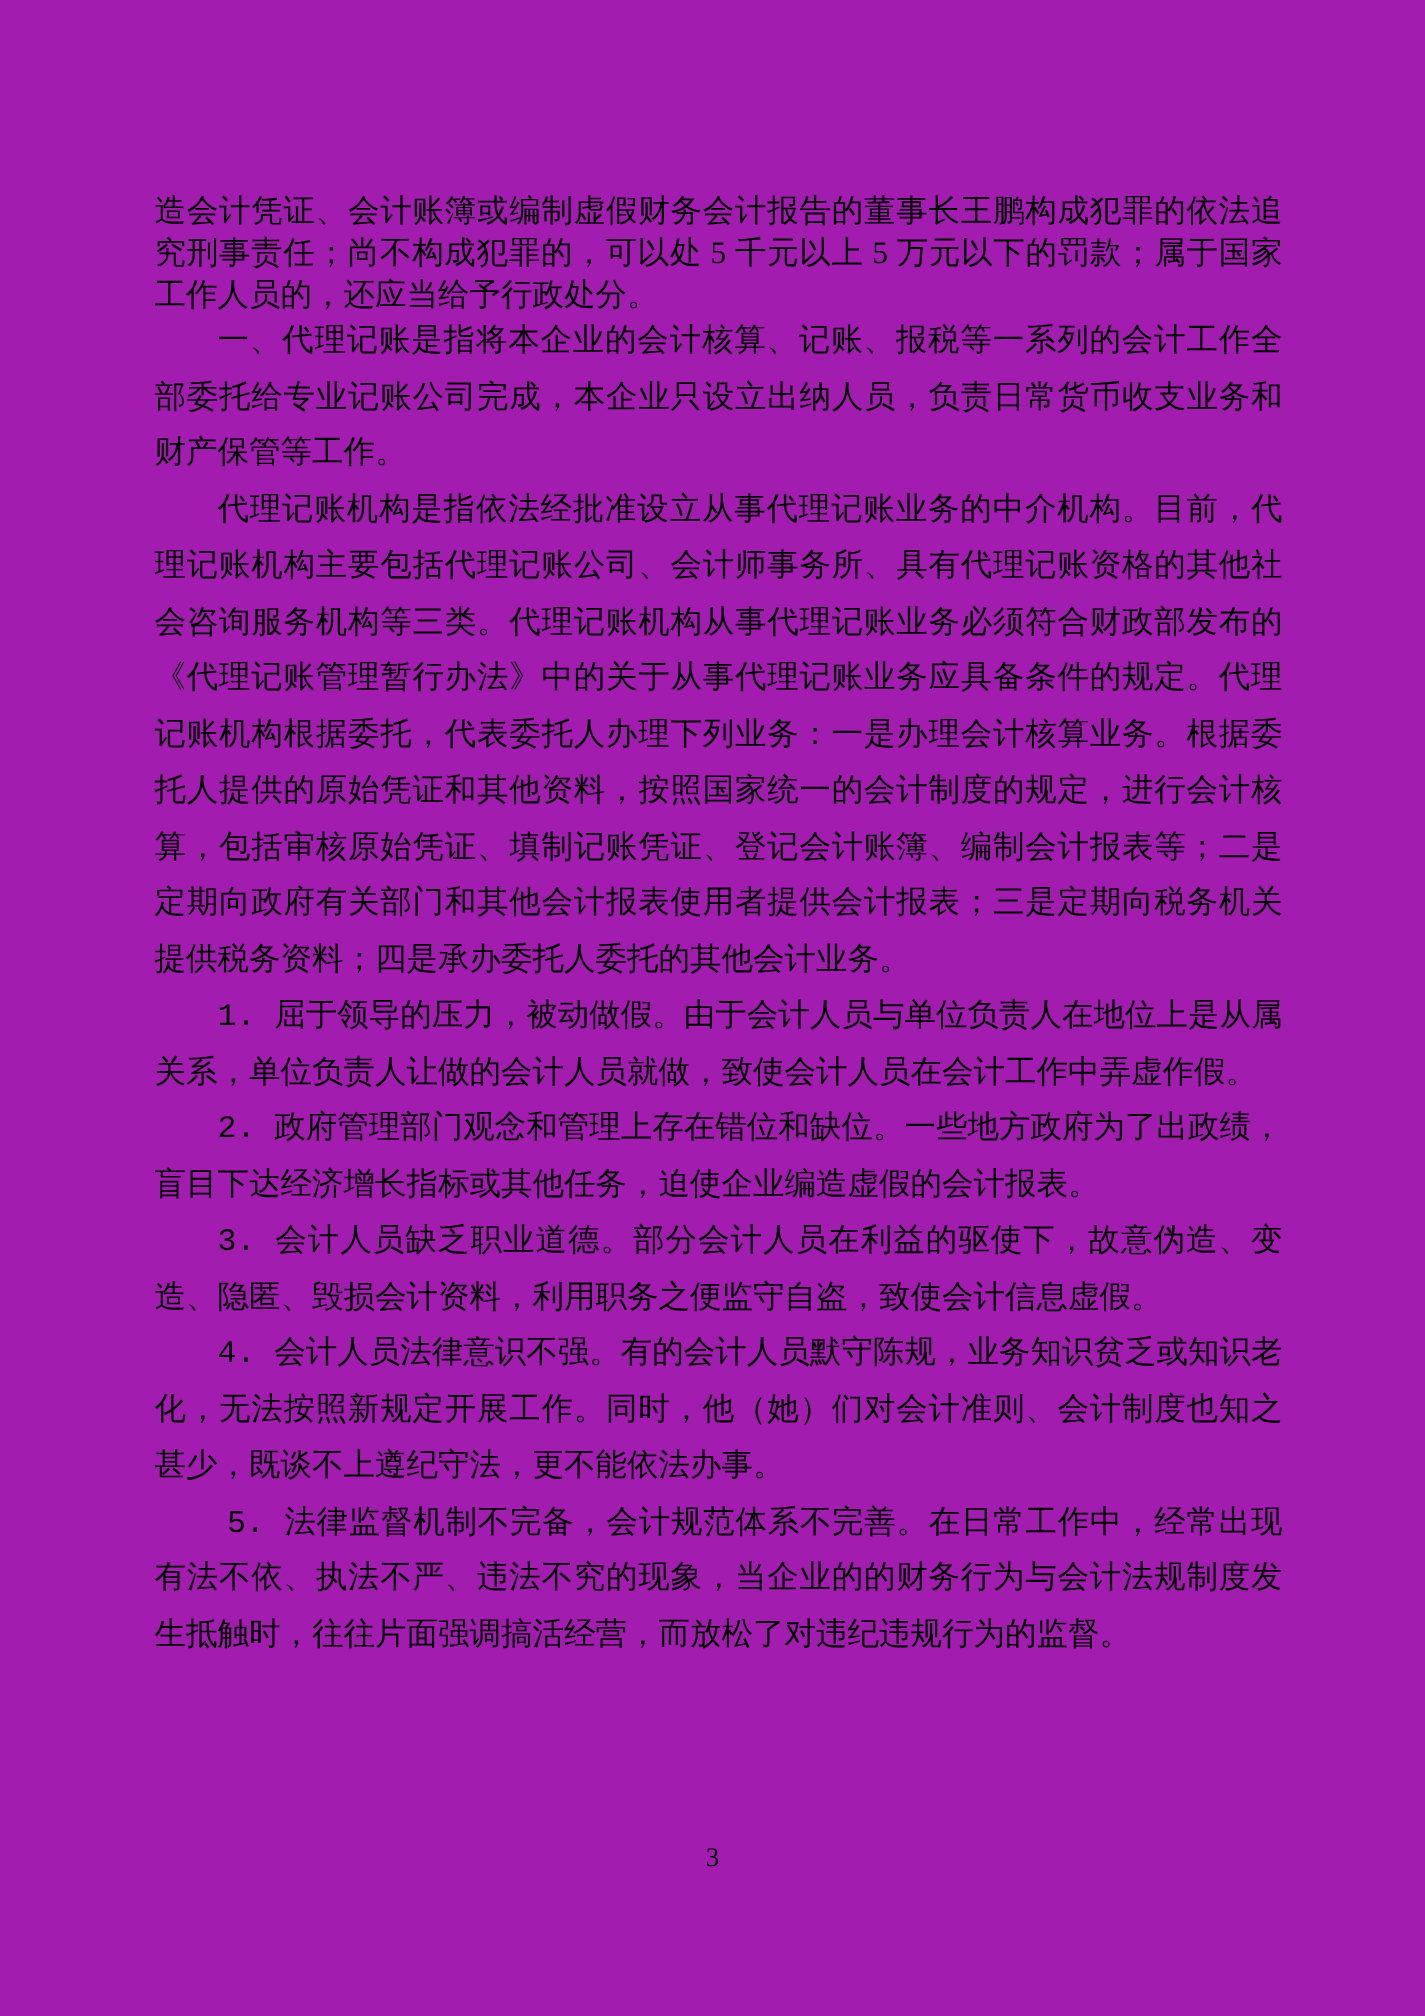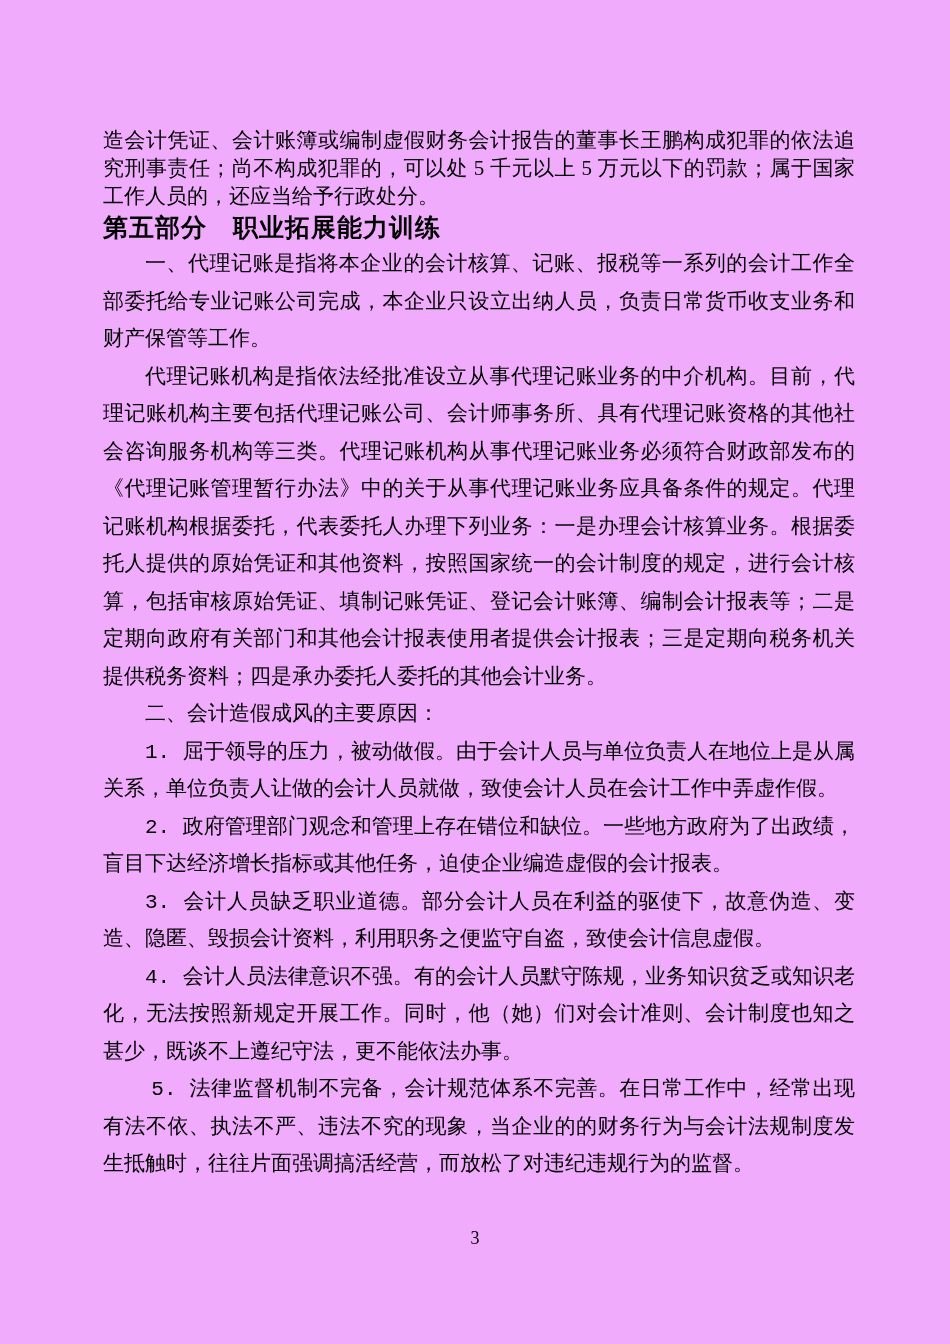--- a/index.html
+++ b/index.html
@@ -1,20 +1,20 @@
 <!DOCTYPE html>
 <html><head>
 <meta charset="utf-8">
 <style>
   html,body{margin:0;padding:0;background:#e8e8e8;}
   .page{
     position:relative;
     width:950px;height:1344px;
     margin:0 auto;
-    background:#f0abfc;
+    background:#a21caf;
     overflow:hidden;
     color:#000;
     font-family:"Liberation Serif","DejaVu Serif",serif;
   }
   .content{
     position:absolute;
     left:103px;top:126px;
     width:752px;
   }
   .content p{margin:0;text-align:justify;}
@@ -38,24 +38,22 @@
     font-size:18px;
     line-height:24px;
   }
 </style>
 </head>
 <body>
 
 <div class="page">
   <div class="content">
     <p class="tight">造会计凭证、会计账簿或编制虚假财务会计报告的董事长王鹏构成犯罪的依法追究刑事责任；尚不构成犯罪的，可以处 5 千元以上 5 万元以下的罚款；属于国家工作人员的，还应当给予行政处分。</p>
-    <p class="heading">第五部分　职业拓展能力训练</p>
     <p class="loose indent">一、代理记账是指将本企业的会计核算、记账、报税等一系列的会计工作全部委托给专业记账公司完成，本企业只设立出纳人员，负责日常货币收支业务和财产保管等工作。</p>
     <p class="loose indent">代理记账机构是指依法经批准设立从事代理记账业务的中介机构。目前，代理记账机构主要包括代理记账公司、会计师事务所、具有代理记账资格的其他社会咨询服务机构等三类。代理记账机构从事代理记账业务必须符合财政部发布的《代理记账管理暂行办法》中的关于从事代理记账业务应具备条件的规定。代理记账机构根据委托，代表委托人办理下列业务：一是办理会计核算业务。根据委托人提供的原始凭证和其他资料，按照国家统一的会计制度的规定，进行会计核算，包括审核原始凭证、填制记账凭证、登记会计账簿、编制会计报表等；二是定期向政府有关部门和其他会计报表使用者提供会计报表；三是定期向税务机关提供税务资料；四是承办委托人委托的其他会计业务。</p>
-    <p class="loose indent">二、会计造假成风的主要原因：</p>
     <p class="loose indent">1. 屈于领导的压力，被动做假。由于会计人员与单位负责人在地位上是从属关系，单位负责人让做的会计人员就做，致使会计人员在会计工作中弄虚作假。</p>
     <p class="loose indent">2. 政府管理部门观念和管理上存在错位和缺位。一些地方政府为了出政绩，盲目下达经济增长指标或其他任务，迫使企业编造虚假的会计报表。</p>
     <p class="loose indent">3. 会计人员缺乏职业道德。部分会计人员在利益的驱使下，故意伪造、变造、隐匿、毁损会计资料，利用职务之便监守自盗，致使会计信息虚假。</p>
     <p class="loose indent">4. 会计人员法律意识不强。有的会计人员默守陈规，业务知识贫乏或知识老化，无法按照新规定开展工作。同时，他（她）们对会计准则、会计制度也知之甚少，既谈不上遵纪守法，更不能依法办事。</p>
     <p class="loose indent-wide">5. 法律监督机制不完备，会计规范体系不完善。在日常工作中，经常出现有法不依、执法不严、违法不究的现象，当企业的的财务行为与会计法规制度发生抵触时，往往片面强调搞活经营，而放松了对违纪违规行为的监督。</p>
   </div>
   <div class="footer">3</div>
 </div>
 
 </body></html>

